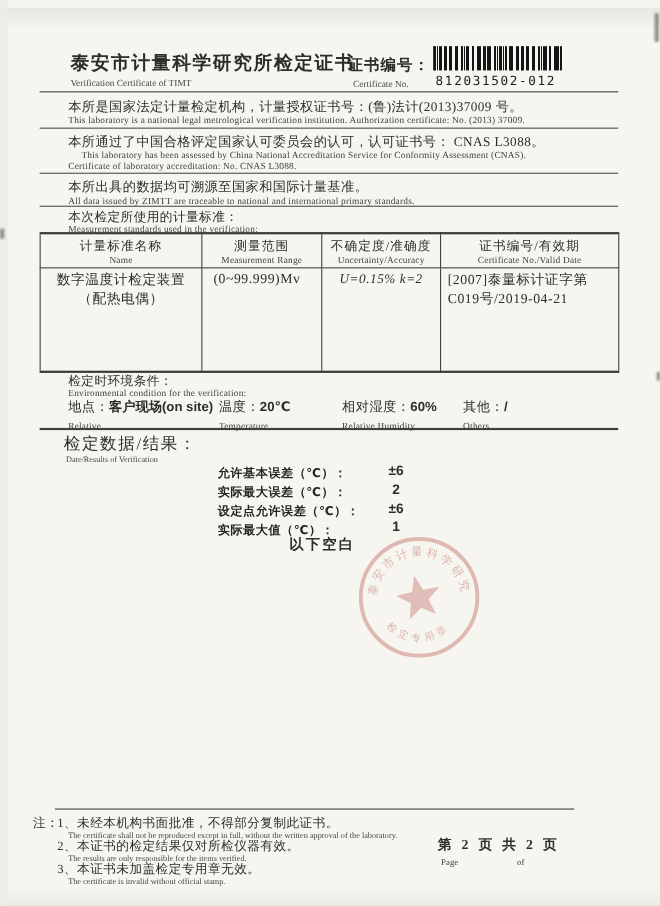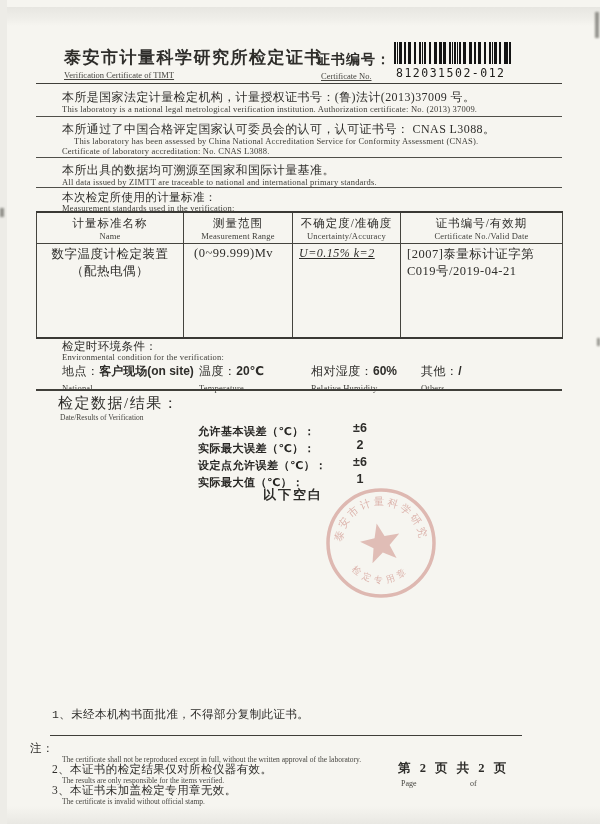--- a/index.html
+++ b/index.html
@@ -10,21 +10,21 @@
   
   .band-top{left:0;top:7px;width:600px;height:19px;
     background:linear-gradient(180deg,#e7e6e1 0%,#efeee9 60%,#f6f5f0 100%);}
   .band-bottom{left:0;top:806px;width:600px;height:18px;
     background:linear-gradient(0deg,#e9e8e3 0%,#f6f5f0 100%);}
   .edge-left{left:0;top:0;width:7px;height:824px;background:#edece7;}
   .mark{background:#6b6a64;filter:blur(1px);opacity:.7;}
   
   .cn-title{font-size:17px;font-weight:bold;letter-spacing:1.5px;}
   .label-cn-bold{font-size:14px;font-weight:bold;letter-spacing:1px;}
-  .en-tiny{font-size:8.5px;color:#45443f;text-decoration:underline;}
+  .en-tiny{font-size:8.5px;color:#45443f;}
   .en-sub{font-size:8.5px;color:#3d3c37;letter-spacing:.2px;}
   .cn-p{font-size:12px;letter-spacing:.4px;}
   .cn-small{font-size:11.5px;letter-spacing:.4px;}
   .rule{position:absolute;height:0;border-top:1.5px solid #403f3a;}
   .rule-thin{position:absolute;height:0;border-top:1px solid #504f49;}
   .barcode{width:118px;height:22px;
     background:
      repeating-linear-gradient(90deg,#141414 0 2px,rgba(0,0,0,0) 2px 5px),
      repeating-linear-gradient(90deg,#141414 0 1px,rgba(0,0,0,0) 1px 7px),
      repeating-linear-gradient(90deg,rgba(0,0,0,0) 0 3px,#141414 3px 4px,rgba(0,0,0,0) 4px 11px);}
@@ -114,32 +114,32 @@
         <div class="en-sub">Uncertainty/Accuracy</div>
       </th>
       <th style="text-align:center;">
         <div class="th-cn">证书编号/有效期</div>
         <div class="en-sub">Certificate No./Valid Date</div>
       </th>
     </tr>
     <tr style="height:94px;margin-top:24px;">
       <td class="td-cn" style="text-align:center;">数字温度计检定装置（配热电偶）</td>
       <td class="td-cn" style="padding-left:10px;">(0~99.999)Mv</td>
-      <td class="td-cn italic" style="text-decoration:underline;">U=0.15% k=2</td>
+      <td class="td-cn italic" style="text-align:center;">U=0.15% k=2</td>
       <td class="td-cn">[2007]泰量标计证字第C019号/2019-04-21</td>
     </tr>
   </tbody>
     </table>
 
   <div class="abs cn-small" style="left:62px;top:339px;">检定时环境条件：</div>
   <div class="abs en-sub" style="left:62px;top:352px;">Environmental condition for the verification:</div>
 
   <div class="abs" style="left:62px;top:361px;">
     <span class="cn-p">地点：</span><span class="val-bold">客户现场(on site)</span>
-    <div class="en-sub" style="margin-top:3px;">National</div>
+    <div class="en-sub" style="margin-top:3px;">Relative</div>
   </div>
   <div class="abs" style="left:199px;top:361px;">
     <span class="cn-p">温度：</span><span class="val-bold">20℃</span>
     <div class="en-sub" style="margin-top:3px;">Temperature</div>
   </div>
   <div class="abs" style="left:311px;top:361px;">
     <span class="cn-p">相对湿度：</span><span class="val-bold">60%</span>
     <div class="en-sub" style="margin-top:3px;">Relative Humidity</div>
   </div>
   <div class="abs" style="left:421px;top:361px;">
@@ -183,21 +183,21 @@
     </text>
     <text font-size="9" letter-spacing="4" fill="rgba(191,106,96,0.6)" font-family="Liberation Serif, DejaVu Serif, serif">
       <textPath href="#arcBottom" startOffset="8">检定专用章</textPath>
     </text>
   </svg>
 
   <div class="rule-thin" style="left:50px;top:735px;width:472px;border-top-color:#3f3e39;"></div>
 
   <div class="abs note-cn" style="left:30px;top:741px;">注：</div>
 
-  <div class="abs note-cn" style="left:52px;top:707px;font-family:Liberation Mono, monospace;">1、未经本机构书面批准，不得部分复制此证书。</div>
+  <div class="abs note-cn" style="left:52px;top:741px;">1、未经本机构书面批准，不得部分复制此证书。</div>
   <div class="abs note-en" style="left:62px;top:755px;">The certificate shall not be reproduced except in full, without the written approval of the laboratory.</div>
   <div class="abs note-cn" style="left:52px;top:762px;">2、本证书的检定结果仅对所检仪器有效。</div>
   <div class="abs note-en" style="left:62px;top:776px;">The results are only responsible for the items verified.</div>
   <div class="abs note-cn" style="left:52px;top:783px;">3、本证书未加盖检定专用章无效。</div>
   <div class="abs note-en" style="left:62px;top:797px;">The certificate is invalid without official stamp.</div>
 
   <div class="abs page-cn" style="left:398px;top:760px;">第 2 页 共 2 页</div>
   <div class="abs" style="left:401px;top:779px;font-size:8px;color:#45443f;">Page</div>
   <div class="abs" style="left:470px;top:779px;font-size:8px;color:#45443f;">of</div>
 

